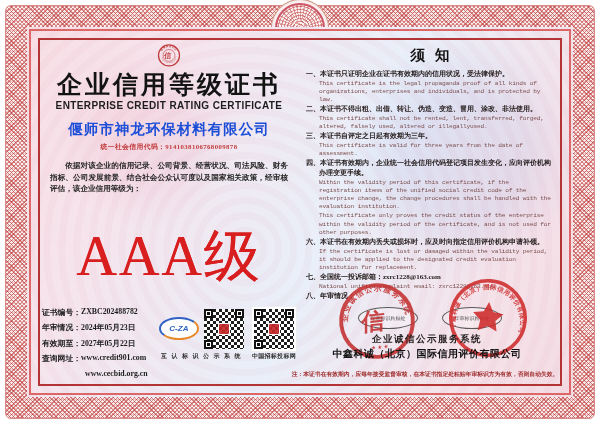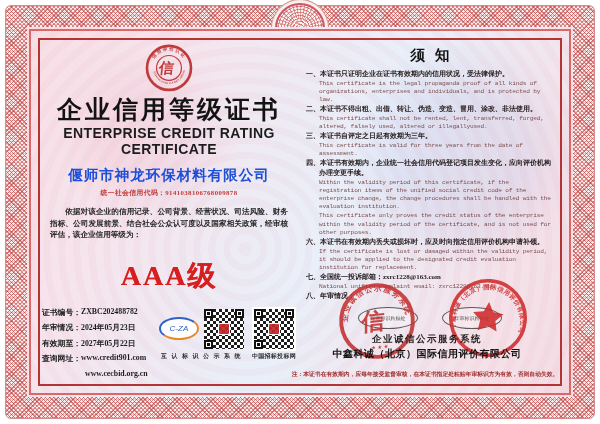--- a/index.html
+++ b/index.html
@@ -27,40 +27,40 @@
     z-index:2;}
   .frame-outer{position:absolute;inset:29px;border:2px solid #d66;z-index:3;pointer-events:none;}
   .frame-inner{position:absolute;inset:38px;border:2px solid #b23434;z-index:3;pointer-events:none;}
   
   .content{position:absolute;inset:42px;display:flex;z-index:4;}
   .col-l{width:254px;display:flex;flex-direction:column;align-items:center;text-align:center;}
   .col-r{flex:1;position:relative;padding:0 4px 0 10px;}
   
   .sealtop{width:70px;height:70px;margin-top:2px;}
   .title{font-size:25px;font-weight:900;letter-spacing:3px;color:#131313;margin-top:4px;line-height:1.1;}
-  .title-en{font-size:14px;font-weight:700;letter-spacing:.4px;color:#1d1d1d;
+  .title-en{font-size:10px;font-weight:700;letter-spacing:.4px;color:#1d1d1d;
     font-family:"Liberation Sans",sans-serif;margin-top:2px;}
   .company{font-size:14.5px;font-weight:900;color:#1d4ed8;margin-top:9px;letter-spacing:1px;}
   .ccode{font-size:6.8px;font-weight:700;color:#c23b3b;margin-top:3px;letter-spacing:.4px;}
   .intro{font-size:7.6px;font-weight:600;color:#262626;line-height:1.5;text-align:justify;
     text-indent:2em;margin:8px 8px 0;}
-  .rating{font-size:28px;font-weight:700;color:#d81e1e;letter-spacing:2px;margin:16px 0 12px;
+  .rating{font-size:56px;font-weight:400;color:#d81e1e;letter-spacing:2px;margin:24px 0 12px;
     text-shadow:.4px .4px 0 #d81e1e;}
   .meta{display:flex;width:100%;padding:0 2px;text-align:center;}
   .fields{width:122px;font-size:7.8px;color:#1c1c1c;}
   .frow{display:flex;margin-bottom:4.5px;}
   .flabel{font-weight:900;white-space:nowrap;}
   .fvalue{font-weight:700;}
   .furl2{margin-left:43px;}
   .logos{flex:1;display:flex;gap:8px;align-items:flex-start;justify-content:flex-end;padding-top:2px;}
   .lgroup{display:flex;flex-direction:column;align-items:center;}
   .lrow{display:flex;align-items:center;gap:5px;}
   .cza{width:36px;height:19px;border-radius:50%;background:#fff;display:flex;align-items:center;justify-content:center;
     border:2px solid #2f62c4;border-right-color:#e78a2e;border-bottom-color:#e78a2e;
-    font-family:"Liberation Sans",sans-serif;font-size:8px;font-weight:400;font-style:italic;color:#2f62c4;}
+    font-family:"Liberation Sans",sans-serif;font-size:8px;font-weight:700;font-style:italic;color:#2f62c4;}
   .qr{width:40px;height:40px;position:relative;background-color:#fff;
     background-image:repeating-conic-gradient(#1d1d1d 0% 25%, #fff 0% 50%);background-size:6px 6px;}
   .qr.bordered{outline:2px solid #fff;box-shadow:0 0 0 3px #eee;}
   .qr .f{position:absolute;width:9px;height:9px;border:2px solid #111;background:#fff;box-sizing:border-box;}
   .qr .f::before{content:"";position:absolute;inset:1px;background:#111;}
   .qr .f1{left:0;top:0}.qr .f2{right:0;top:0}.qr .f3{left:0;bottom:0}
   .qr::after{content:"";position:absolute;left:50%;top:50%;width:10px;height:10px;transform:translate(-50%,-50%);
     background:rgba(198,40,40,.92);border:1px solid #fff;border-radius:2px;}
   .qlabel{font-size:6px;font-weight:700;color:#2a2a2a;margin-top:3px;letter-spacing:1.5px;white-space:nowrap;}
   .qlabel.tight{letter-spacing:.3px;}

